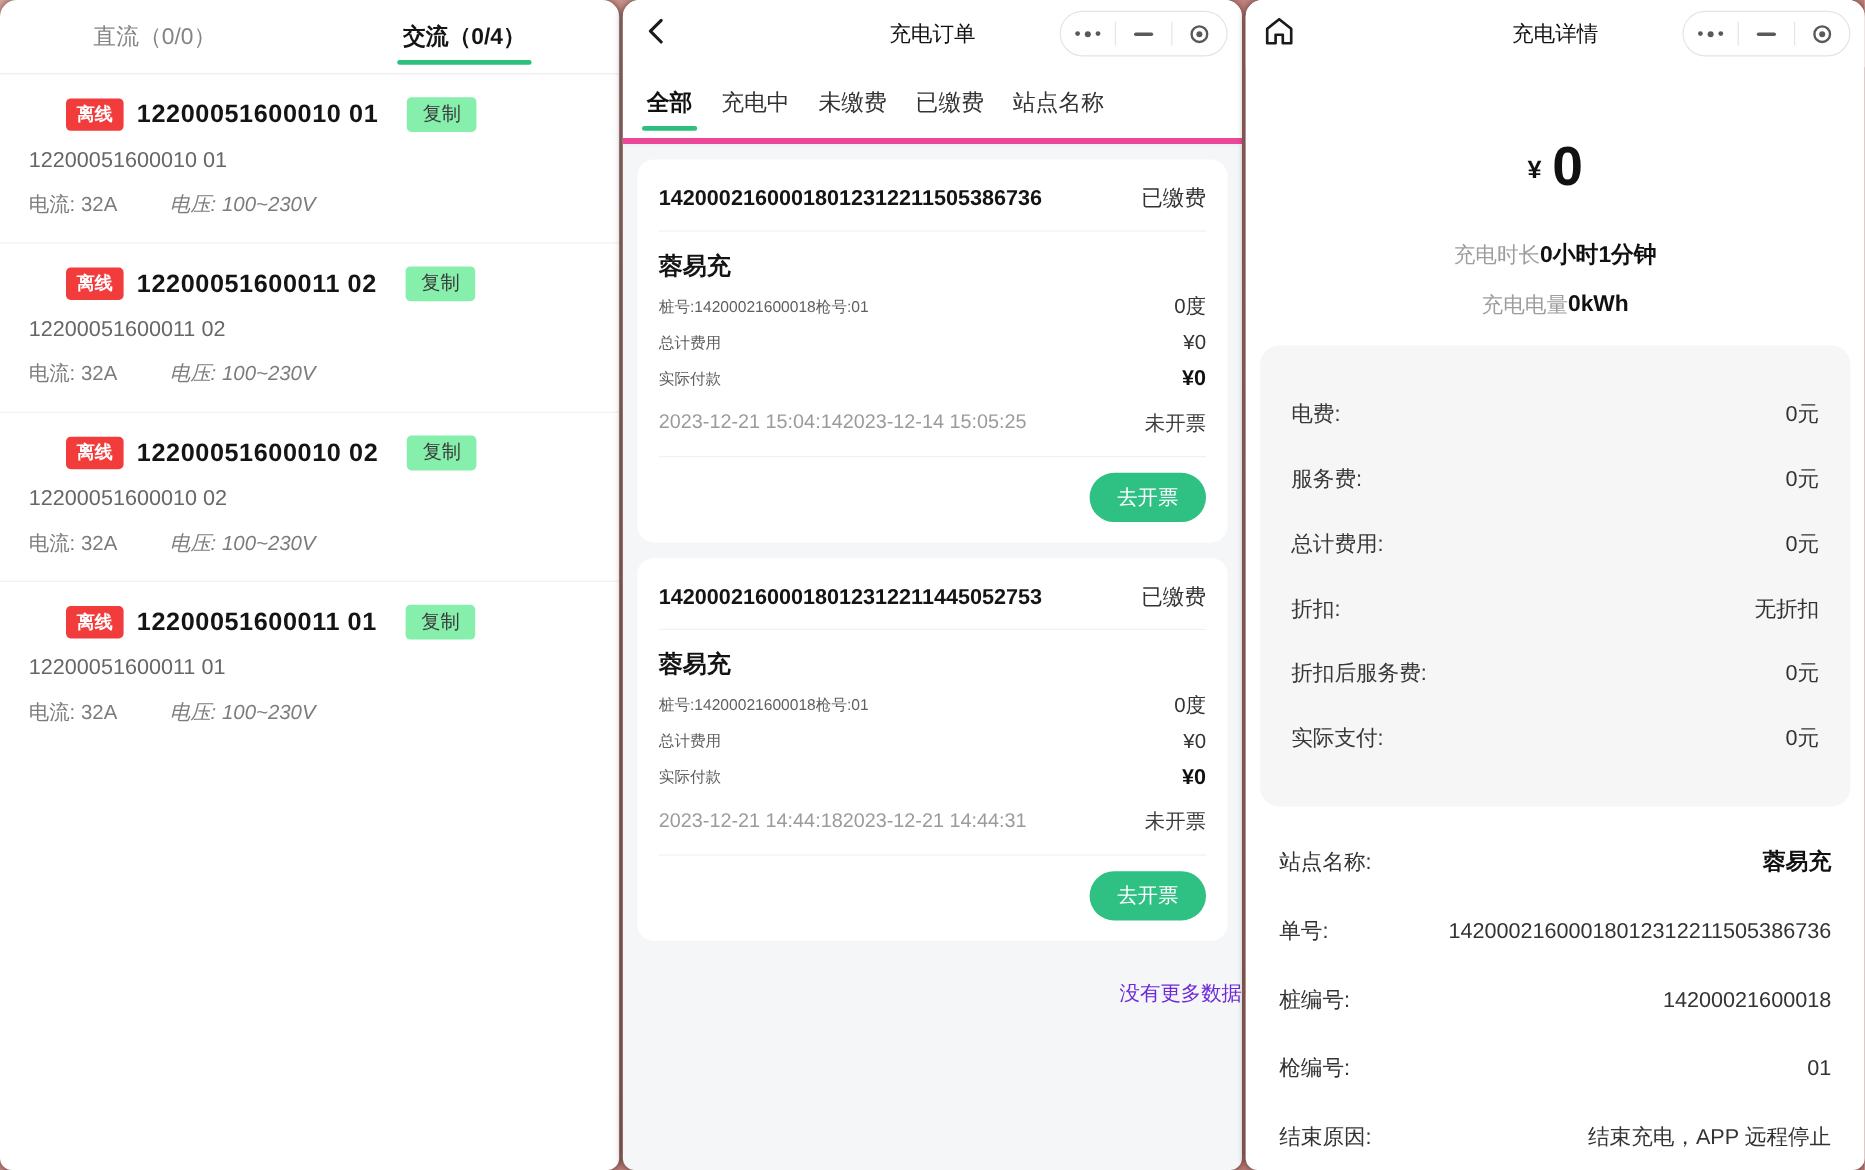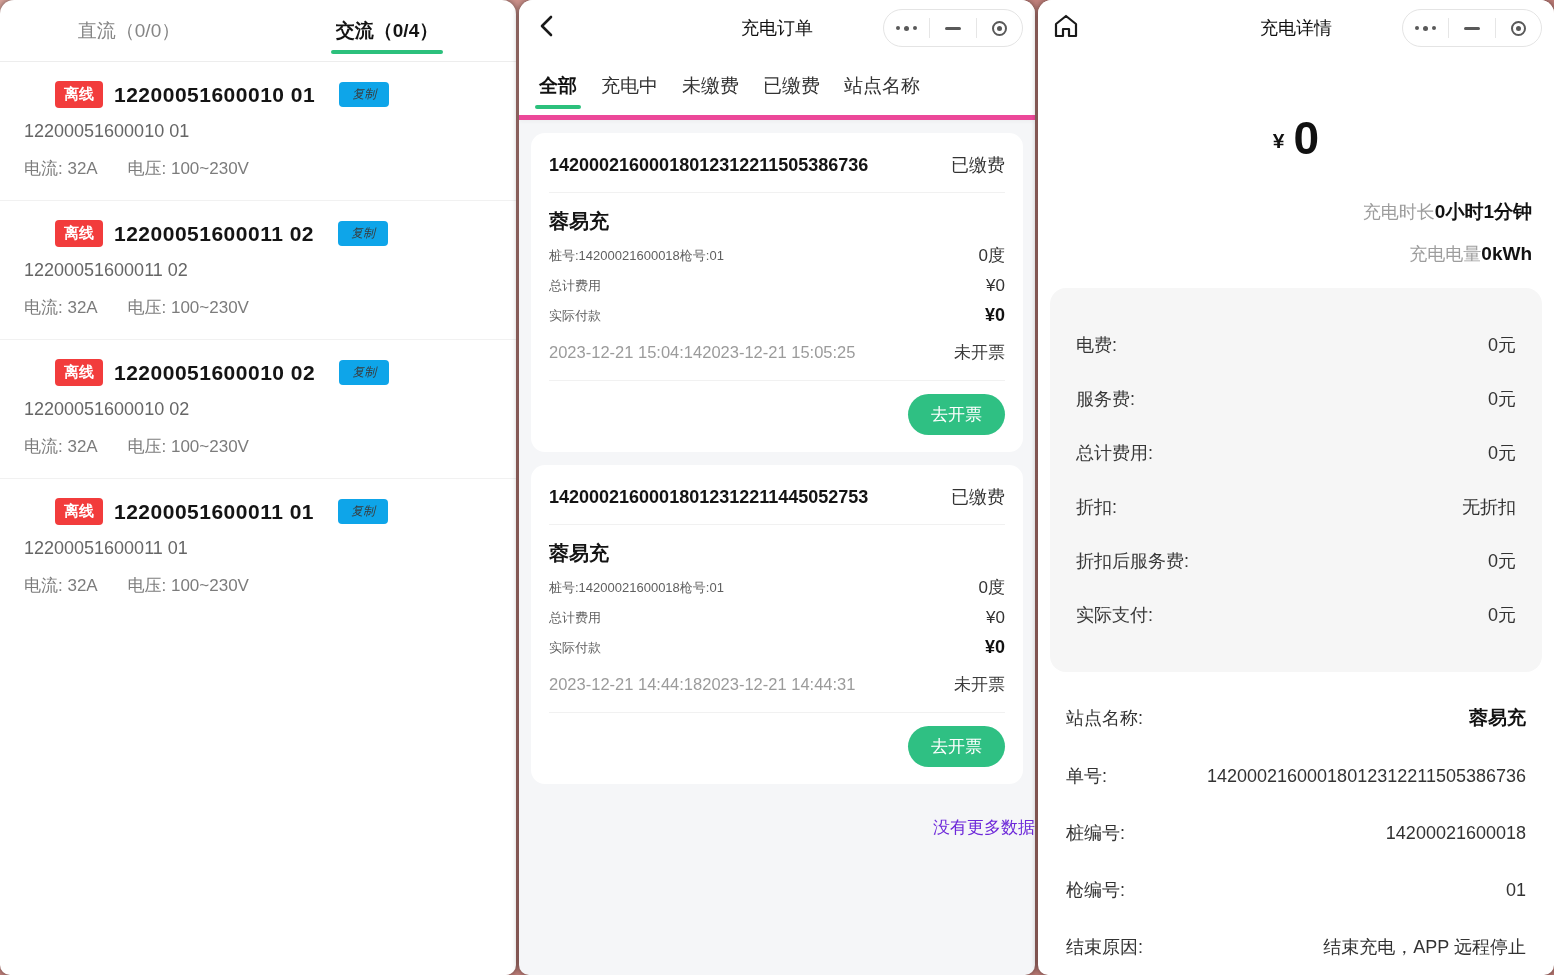--- a/index.html
+++ b/index.html
@@ -33,25 +33,25 @@
   .s1-tab { flex:1; display:flex; flex-direction:column; align-items:center; justify-content:center; cursor:pointer; position:relative; }
   .s1-tab .lbl { font-size:19px; color:#858585; }
   .s1-tab.active .lbl { color:#141414; font-weight:bold; }
   .s1-tab .bar { position:absolute; bottom:7px; width:112px; height:4px; border-radius:2px; background:#2cc07c; }
   .gun-item { padding:19px 24px 20px; border-bottom:1px solid #f1f1f1; cursor:pointer; }
   .gun-item:last-child { border-bottom:none; }
   .gun-top { display:flex; align-items:center; }
   .badge { background:#f23c3c; color:#fff; font-size:15px; font-weight:bold;
     padding:4px 9px; border-radius:4px; margin-right:11px;margin-left:31px; }
   .gun-title { font-size:21px; font-weight:bold; color:#141414; letter-spacing:.5px; }
-  .copy-btn { margin-left:24px; background:#0ea5e9; color:#3a3a3a; font-size:12px;
-    padding:4px 13px; border-radius:4px; border:none; cursor:pointer; font-family:inherit;font-style:italic; }
+  .copy-btn { margin-left:24px; background:#86efac; color:#3a3a3a; font-size:16px;
+    padding:4px 13px; border-radius:4px; border:none; cursor:pointer; font-family:inherit; }
   .gun-sub { margin-top:13px; font-size:18px; color:#666; }
   .gun-spec { margin-top:15px; font-size:17px; color:#7c7c7c; }
-  .gun-spec span + span { margin-left:26px; }
+  .gun-spec span + span { margin-left:40px;font-style:italic; }
   
   .s2 { background:#f5f6f8; }
   .s2-tabs { height:64px; display:flex; align-items:center; background:#fff;
     padding:0 8px; border-bottom:5px solid #ec4899; box-shadow:0 2px 4px rgba(0,0,0,.03); }
   .s2-tab { padding:0 12px; height:100%; display:flex; flex-direction:column;
     align-items:center; justify-content:center; position:relative; cursor:pointer; }
   .s2-tab .lbl { font-size:19px; color:#333; }
   .s2-tab.active .lbl { font-weight:bold; color:#111; }
   .s2-tab .bar { position:absolute; bottom:6px; width:46px; height:4px; border-radius:2px; background:#2cc07c; }
   .order-card { background:#fff; border-radius:14px; margin:13px 12px 0; padding:0 18px; cursor:pointer; }
@@ -70,21 +70,21 @@
   .oc-invoice { font-size:17px; color:#3c3c3c; }
   .oc-btnrow { padding:13px 0 17px; display:flex; justify-content:flex-end; }
   .pill-btn { background:#2fc083; color:#fff; font-size:17px; border:none; cursor:pointer;
     padding:9px 23px; border-radius:21px; font-family:inherit; }
   .no-more { text-align:right; color:#6d28d9; font-size:17px; margin-top:32px; }
   
   .amount { text-align:center; margin-top:55px; }
   .amount .cur { font-size:21px; font-weight:bold; color:#111; margin-right:9px; vertical-align:6px; }
   .amount .val { font-size:46px; font-weight:bold; color:#111; }
   .sum-rows { margin:34px 22px 0; }
-  .sum-row { display:flex; justify-content:flex-end; align-items:center; margin-bottom:17px; }
+  .sum-row { display:flex; justify-content:center; align-items:center; margin-bottom:17px; }
   .sum-row .l { font-size:18px; color:#9d9d9d; }
   .sum-row .v { font-size:19px; font-weight:bold; color:#111; }
   .fee-card { background:#f6f6f6; border-radius:16px; margin:22px 12px 0; padding:15px 26px; }
   .fee-row { display:flex; justify-content:space-between; align-items:center; margin:30px 0; }
   .fee-row .l { font-size:18px; color:#383838; }
   .fee-row .v { font-size:18px; color:#333; }
   .info-rows { margin:8px 28px 0; }
   .info-row { display:flex; justify-content:space-between; align-items:center; margin:33px 0; }
   .info-row .l { font-size:18px; color:#333; }
   .info-row .v { font-size:18px; color:#333; }
@@ -221,21 +221,21 @@
       <span class="l">总计费用</span>
       <span class="v">¥0</span>
     </div>
     <div class="oc-row">
       <span class="l">实际付款</span>
       <span class="v strong">¥0</span>
     </div>
     <div class="oc-times">
       <span class="oc-dates">
         <span>2023-12-21 15:04:14</span>
-        <span>2023-12-21 15:05:25</span>
+        <span>2023-12-14 15:05:25</span>
       </span>
       <span class="oc-invoice">未开票</span>
     </div>
     <div class="oc-div"></div>
     <div class="oc-btnrow">
       <button class="pill-btn">去开票</button>
     </div>
   </div>
 
   <div class="order-card">

